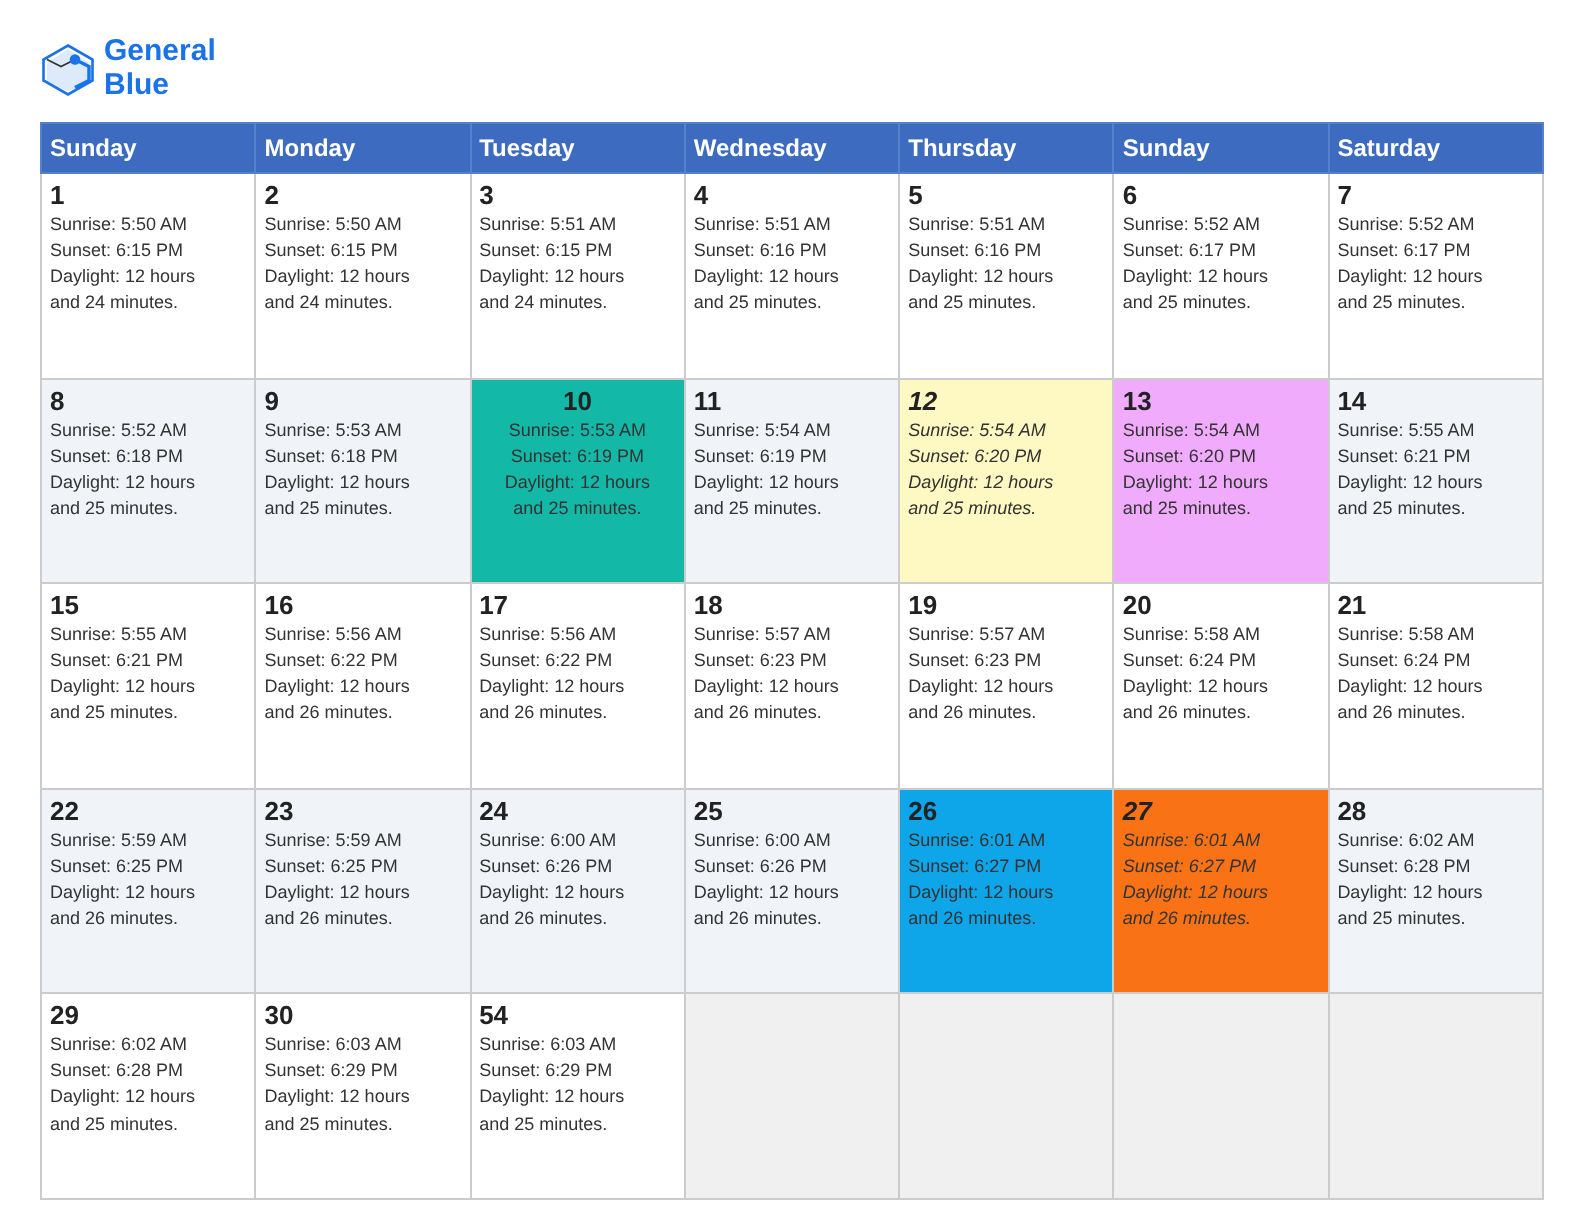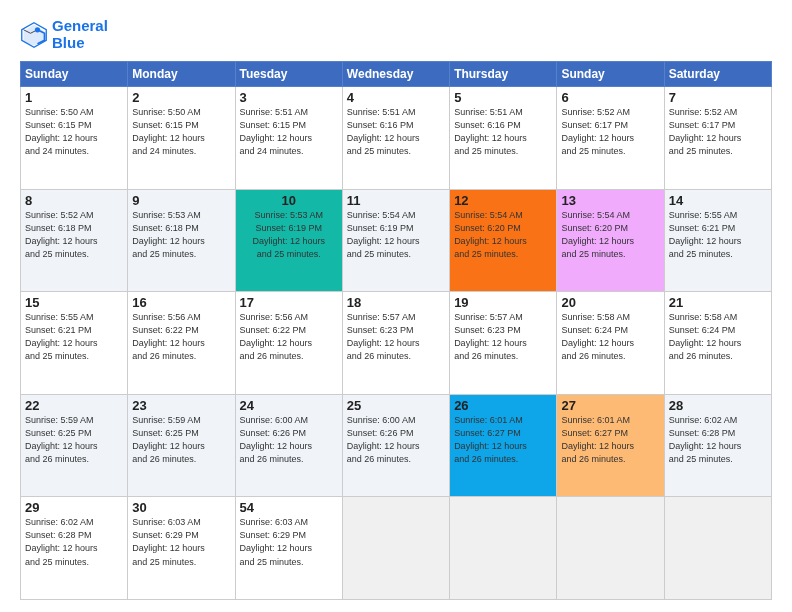--- a/index.html
+++ b/index.html
@@ -208,21 +208,21 @@
 Daylight: 12 hours
 and 25 minutes.</div>
           </td>
           <td style="background: rgb(240, 244, 248);">
             <span class="day-num">11</span>
             <div class="day-info" style="white-space: pre-line;">Sunrise: 5:54 AM
 Sunset: 6:19 PM
 Daylight: 12 hours
 and 25 minutes.</div>
           </td>
-          <td style="background: #f97316;">
+          <td style="background: #fef9c3; font-style: italic;">
             <span class="day-num">12</span>
             <div class="day-info" style="white-space: pre-line;">Sunrise: 5:54 AM
 Sunset: 6:20 PM
 Daylight: 12 hours
 and 25 minutes.</div>
           </td>
           <td style="background: #f0abfc;">
             <span class="day-num">13</span>
             <div class="day-info" style="white-space: pre-line;">Sunrise: 5:54 AM
 Sunset: 6:20 PM
@@ -317,21 +317,21 @@
 Daylight: 12 hours
 and 26 minutes.</div>
           </td>
           <td style="background: #0ea5e9;">
             <span class="day-num">26</span>
             <div class="day-info" style="white-space: pre-line;">Sunrise: 6:01 AM
 Sunset: 6:27 PM
 Daylight: 12 hours
 and 26 minutes.</div>
           </td>
-          <td style="background: #fdba74;">
+          <td style="background: #f97316; font-style: italic;">
             <span class="day-num">27</span>
             <div class="day-info" style="white-space: pre-line;">Sunrise: 6:01 AM
 Sunset: 6:27 PM
 Daylight: 12 hours
 and 26 minutes.</div>
           </td>
           <td style="background: rgb(240, 244, 248);">
             <span class="day-num">28</span>
             <div class="day-info" style="white-space: pre-line;">Sunrise: 6:02 AM
 Sunset: 6:28 PM

